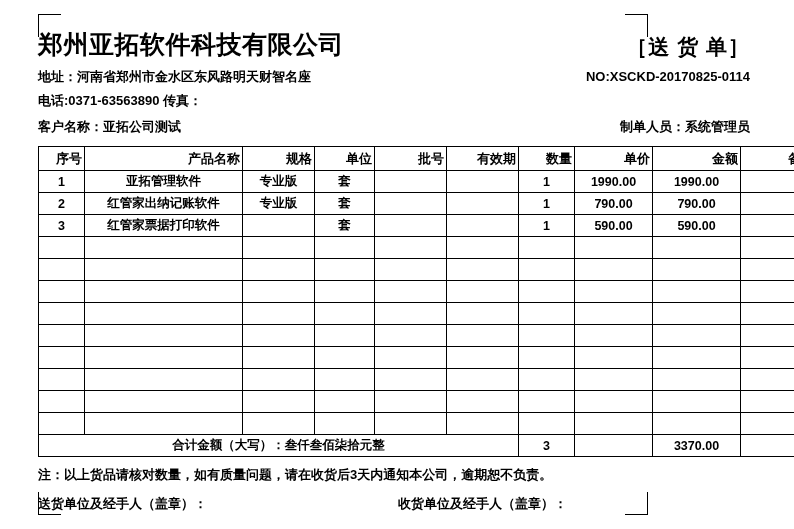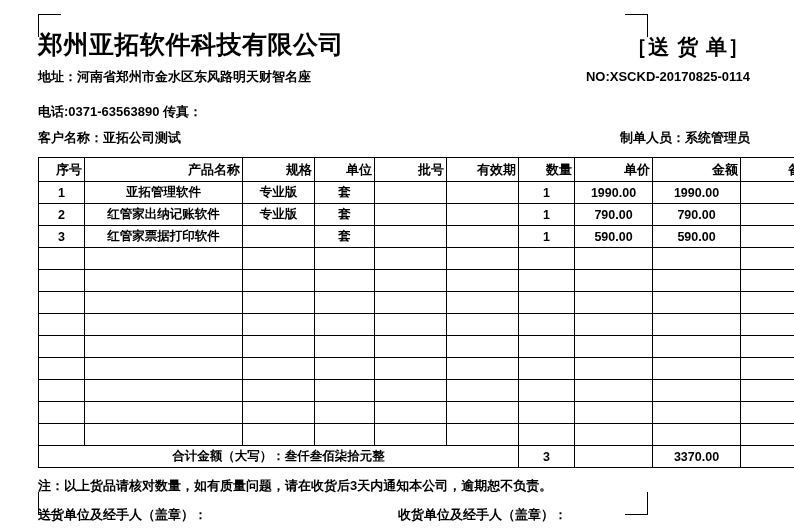--- a/index.html
+++ b/index.html
@@ -66,21 +66,21 @@
   .addr-left { white-space: nowrap; }
   .no-line {
     font-size: 13px;
     font-weight: bold;
     white-space: nowrap;
     padding-right: 6px;
   }
   .tel-line {
     font-size: 13px;
     font-weight: bold;
-    margin-top: 17px;
+    margin-top: 6px;
   }
   .meta {
     margin-top: 8px;
   }
   .meta-row {
     display: flex;
     justify-content: space-between;
     align-items: flex-start;
     font-size: 13px;
     font-weight: bold;

